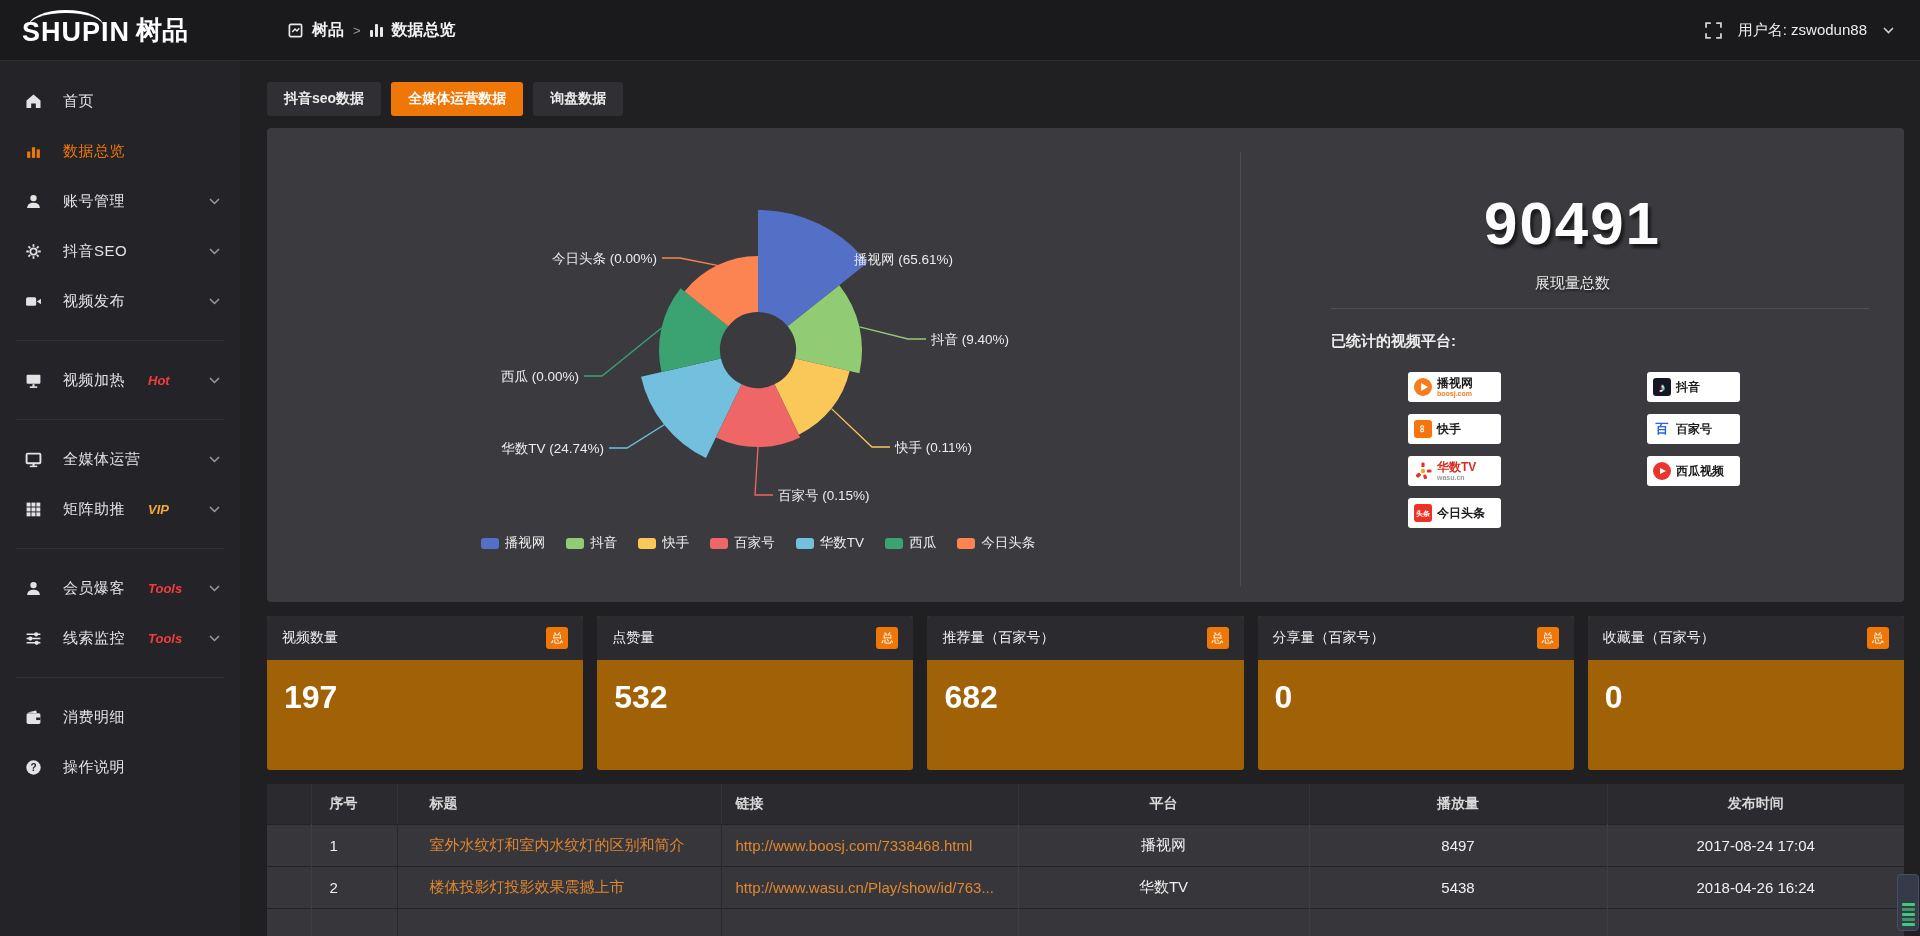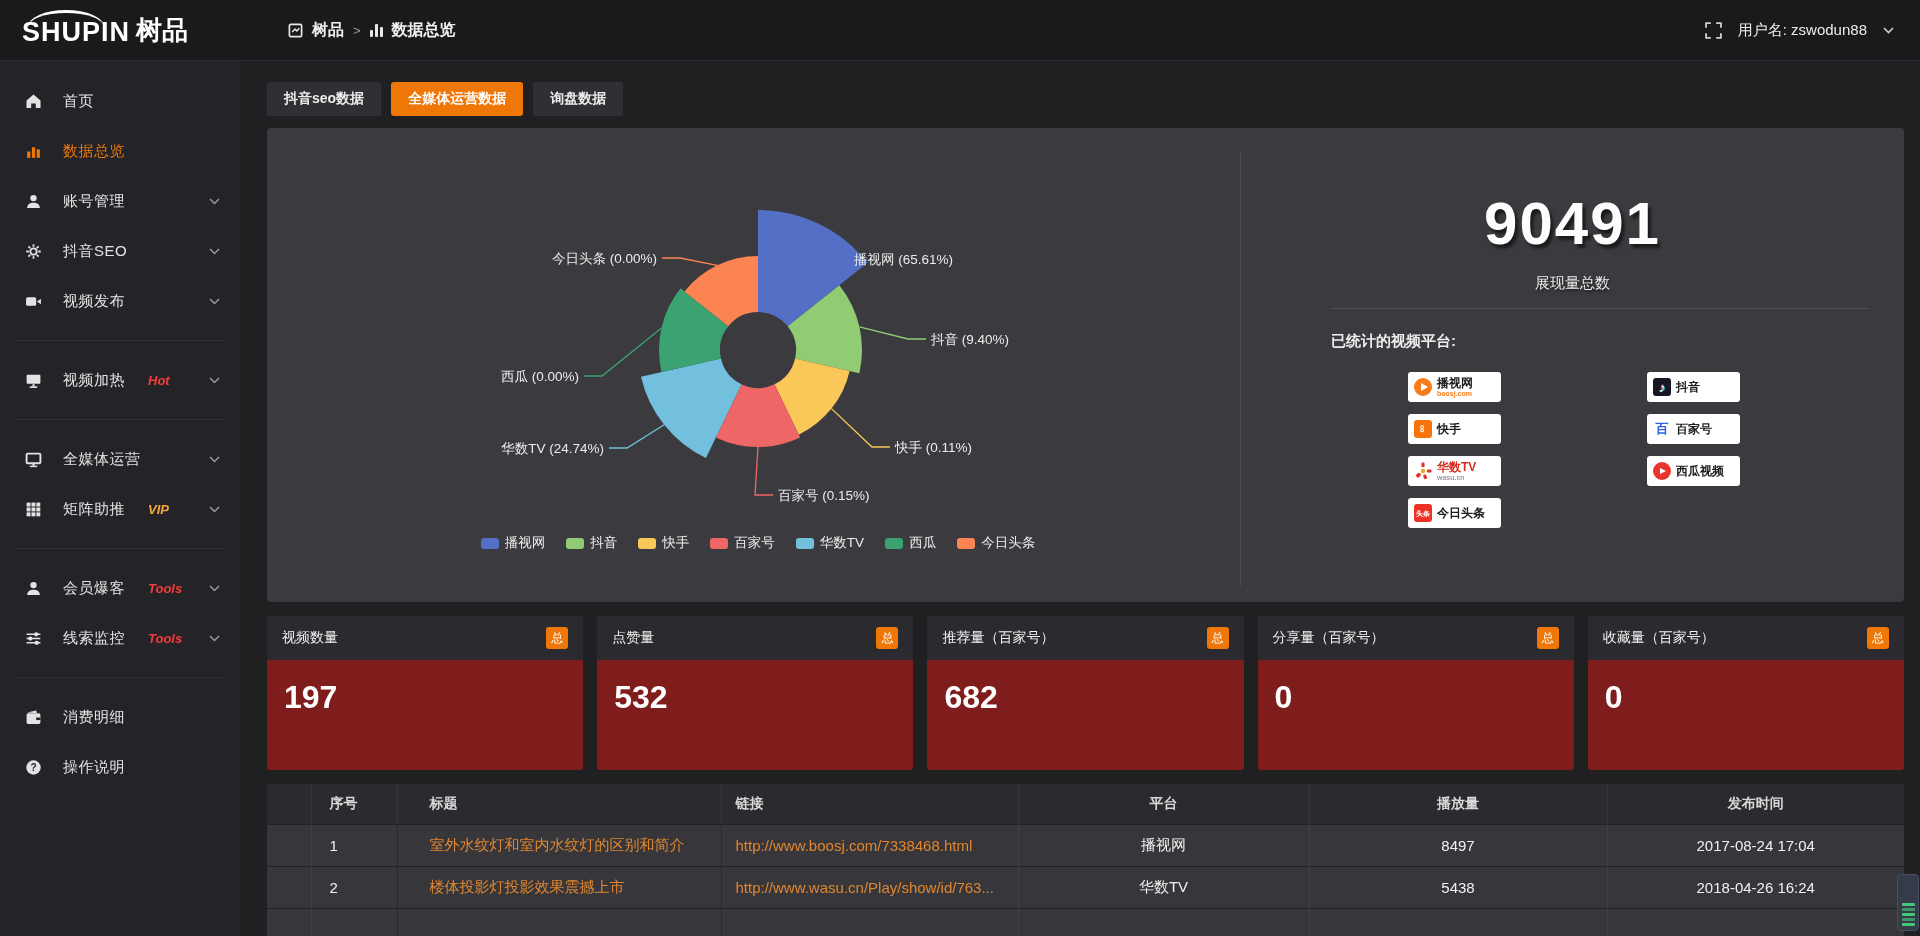--- a/index.html
+++ b/index.html
@@ -61,21 +61,21 @@
   .pbadge .ptxt { display:flex; flex-direction:column; line-height:1.05; }
   .pbadge .pmain { font-size:12px; font-weight:900; white-space:nowrap; }
   .pbadge .psub { font-size:7px; font-weight:bold; }
   .tri { width:0; height:0; border-style:solid; border-width:4px 0 4px 7px; border-color:transparent transparent transparent #fff; margin-left:2px; }
   
   .legend { position:absolute; left:91px; top:406px; width:800px; display:flex; justify-content:center; gap:21px; }
   .lg-item { display:flex; align-items:center; gap:6px; font-size:13.5px; color:#eee; cursor:pointer; }
   .lg-swatch { width:18px; height:11px; border-radius:3px; }
   
   .cards { margin-top:14px; display:flex; gap:14px; height:154px; }
-  .card { flex:1; background:#7f1d1d; border-radius:3px; overflow:hidden; display:flex; flex-direction:column; }
+  .card { flex:1; background:#a16207; border-radius:3px; overflow:hidden; display:flex; flex-direction:column; }
   .card-hd { background:#2b2b2f; display:flex; align-items:center; justify-content:space-between; padding:11px 15px; }
   .card-hd .clabel { font-size:14px; color:#f0f0f0; }
   .cbadge { background:#ee7708; color:#fff; font-size:12px; width:22px; height:22px; border-radius:3px;
     display:flex; align-items:center; justify-content:center; }
   .card-bd { padding:19px 17px; font-size:32px; font-weight:bold; color:#fdfdfd; }
   
   .table-wrap { margin-top:14px; }
   table { width:100%; border-collapse:collapse; table-layout:fixed; }
   th { background:#2b2b2f; height:40px; font-size:14px; color:#d8d8d8; font-weight:bold;
     border-right:1px solid rgba(255,255,255,0.05); padding:0 10px; }

